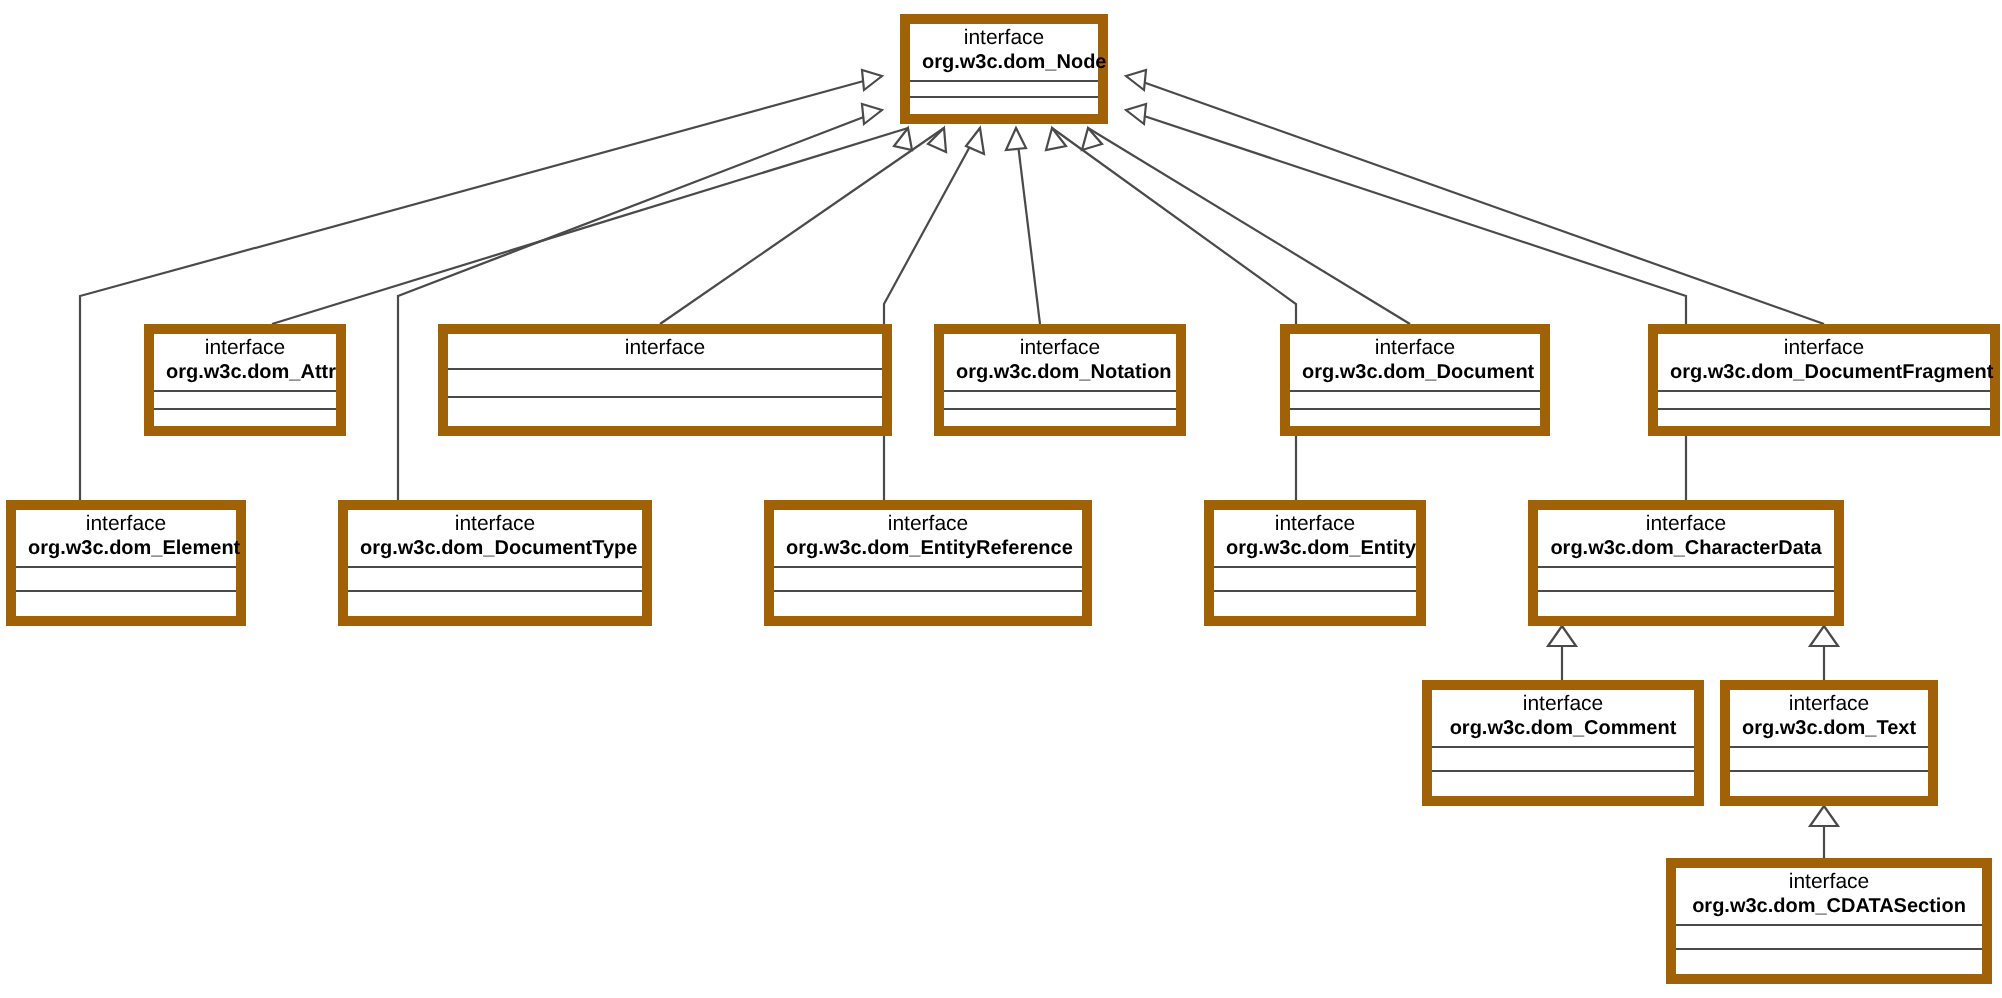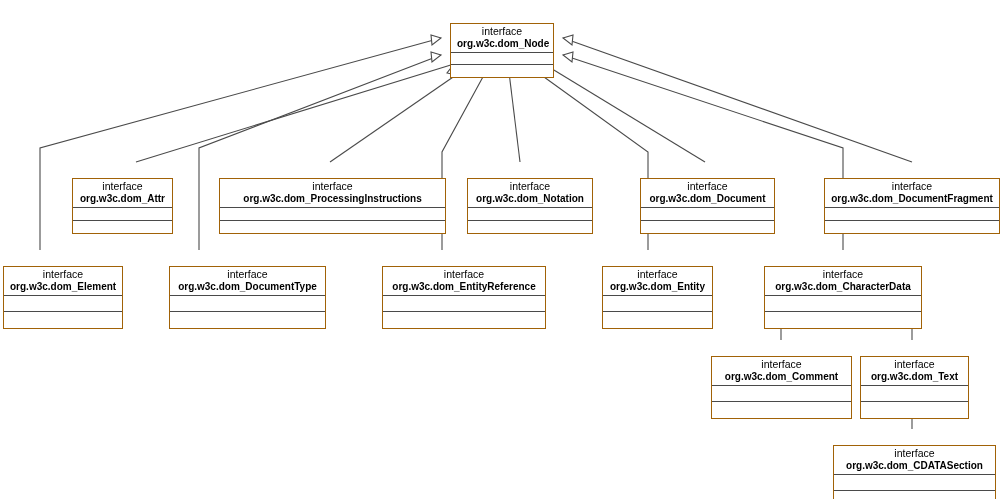--- a/index.html
+++ b/index.html
@@ -21,25 +21,24 @@
     left: 0;
     top: 0;
     width: 1001px;
     height: 499px;
     pointer-events: none;
   }
   .uml-class {
     position: absolute;
     box-sizing: border-box;
     background: #ffffff;
-    border: 1px solid #a16207;
+    border: 5px solid #a16207;
     display: flex;
     flex-direction: column;
     z-index: 5;
-    margin-top: 16px;
   }
   .uml-header {
     box-sizing: border-box;
     padding: 2px 6px 3px 6px;
     text-align: center;
     border-bottom: 1px solid #4a4a4a;
     line-height: 1.12;
   }
   .uml-stereotype {
     display: block;
@@ -152,21 +151,20 @@
       <span class="uml-stereotype">interface</span>
       <span class="uml-name">org.w3c.dom_Attr</span>
     </div>
     <div class="uml-attrs"></div>
     <div class="uml-ops"></div>
   </div>
 
   <div class="uml-class" style="left:219px; top:162px; width:227px; height:56px;">
     <div class="uml-header">
       <span class="uml-stereotype">interface</span>
-      <span class="uml-name">org.w3c.dom_ProcessingInstructions</span>
     </div>
     <div class="uml-attrs"></div>
     <div class="uml-ops"></div>
   </div>
 
   <div class="uml-class" style="left:467px; top:162px; width:126px; height:56px;">
     <div class="uml-header">
       <span class="uml-stereotype">interface</span>
       <span class="uml-name">org.w3c.dom_Notation</span>
     </div>

